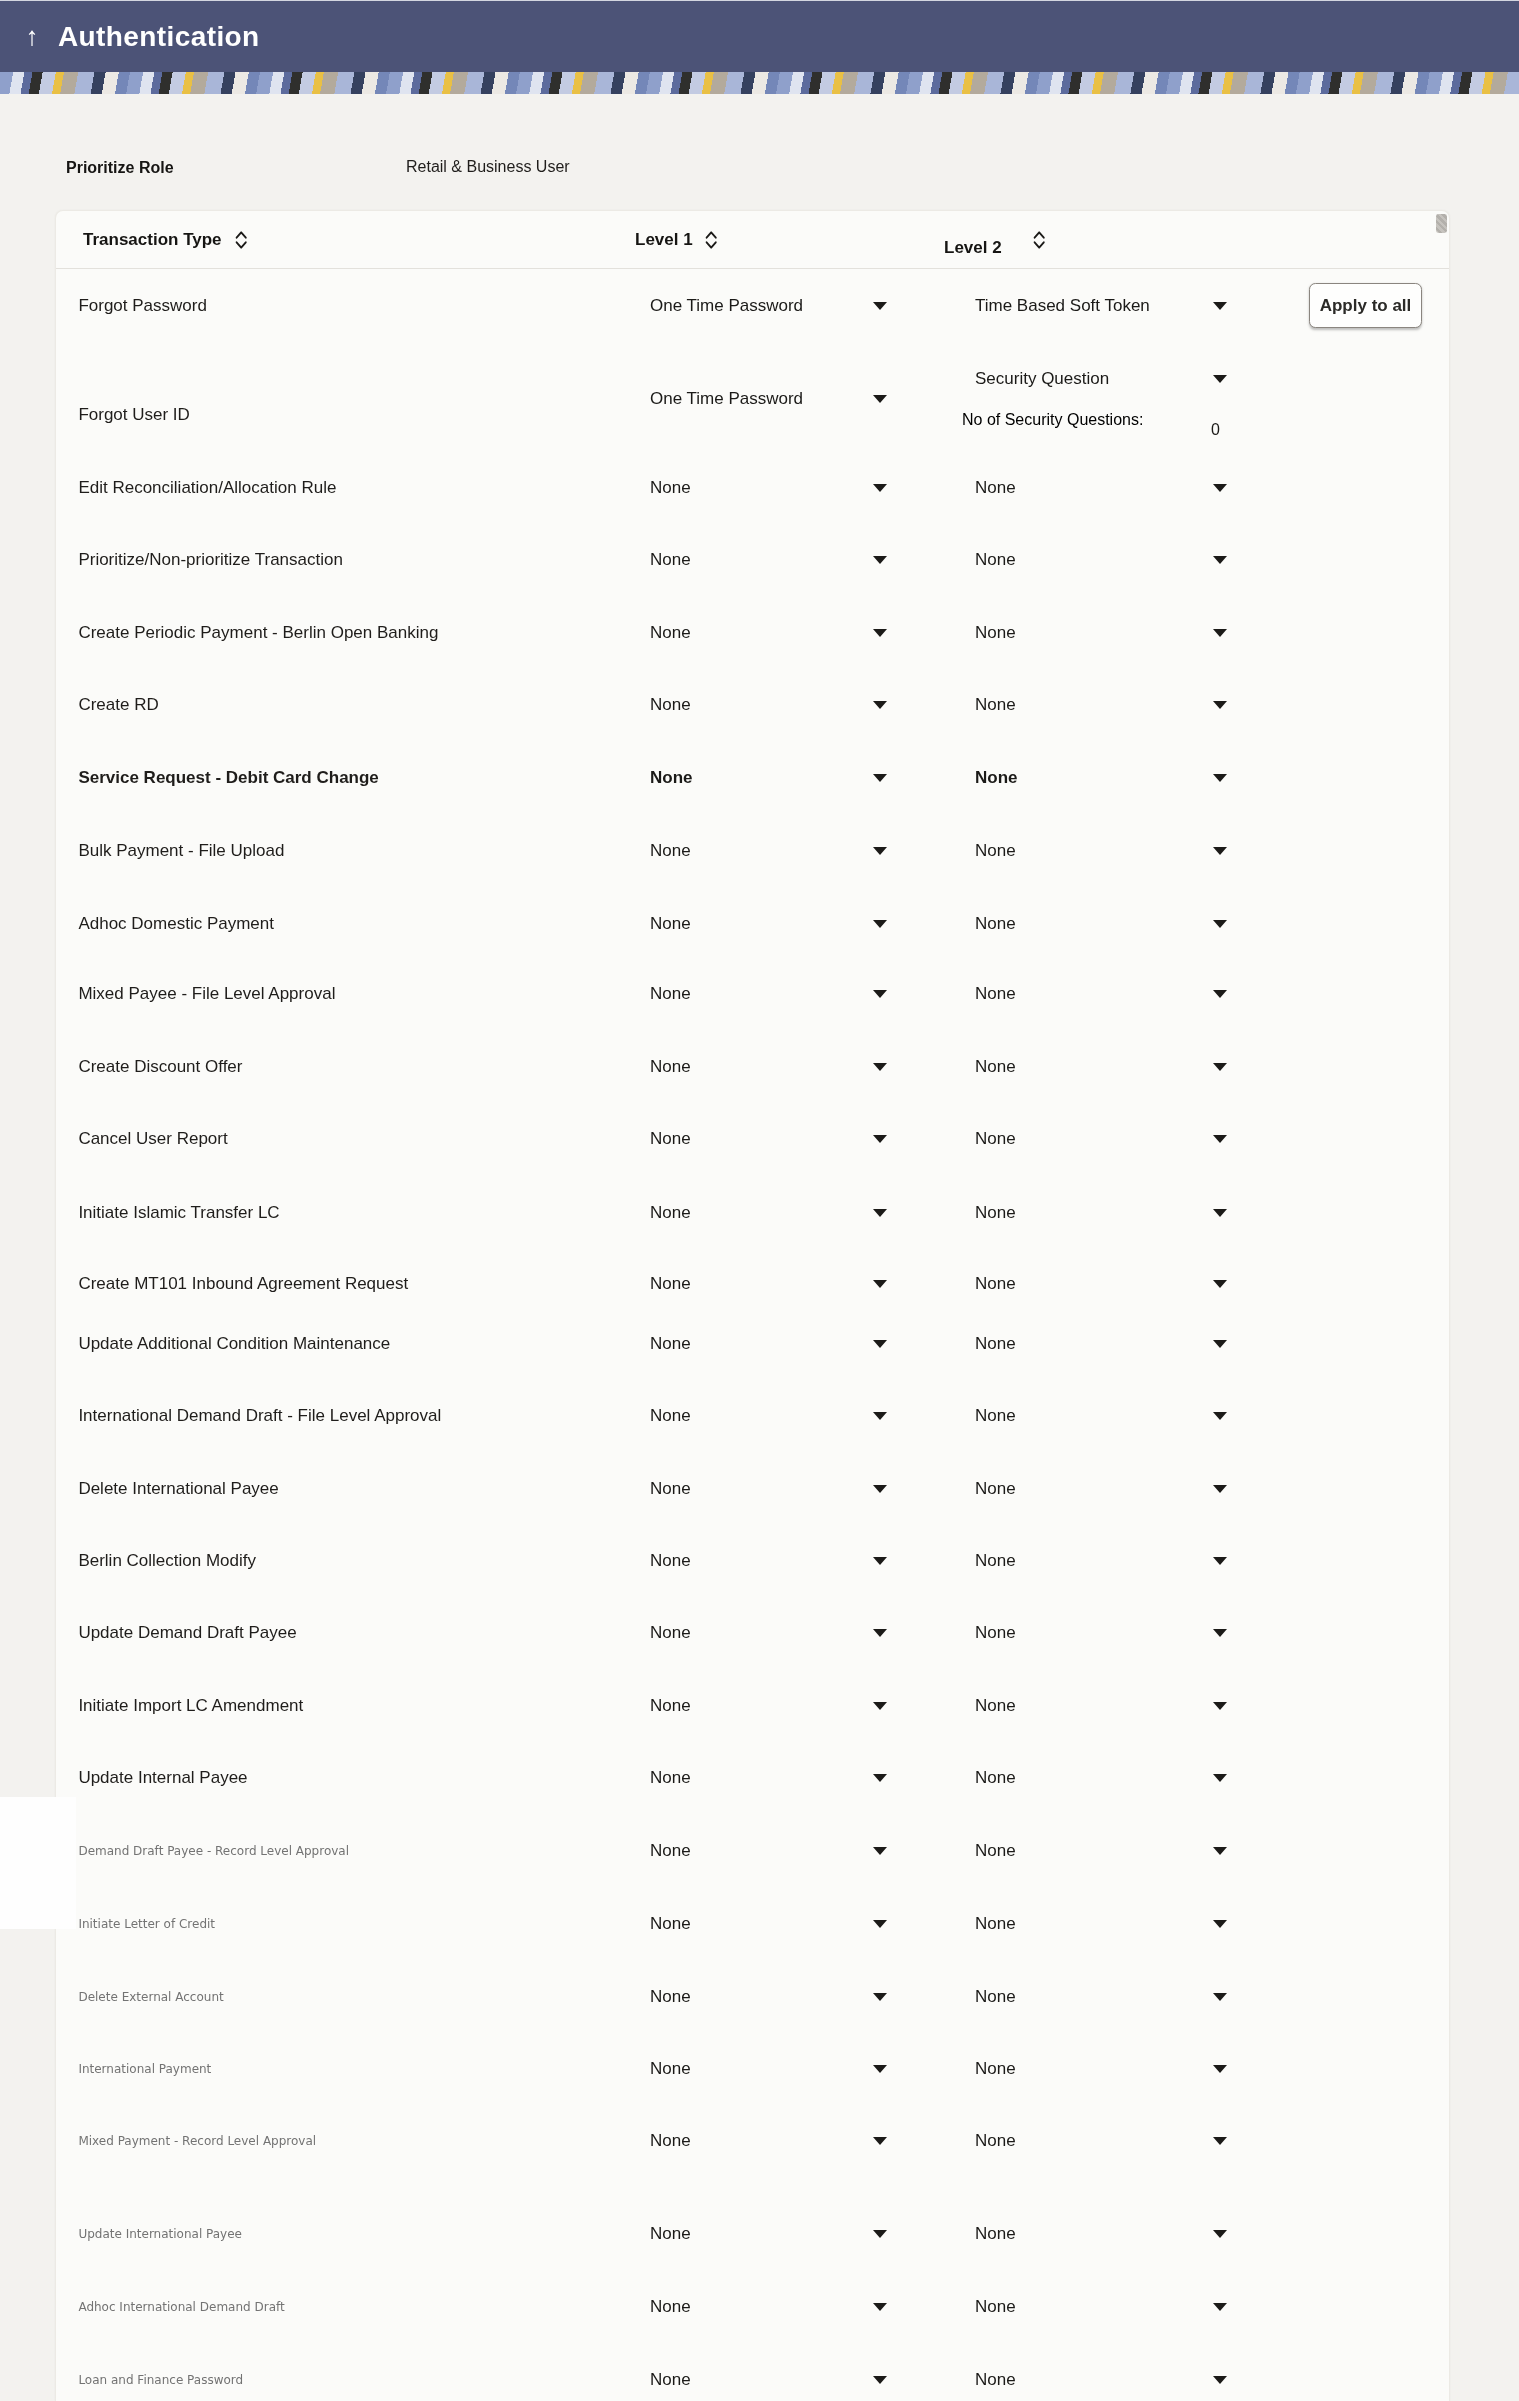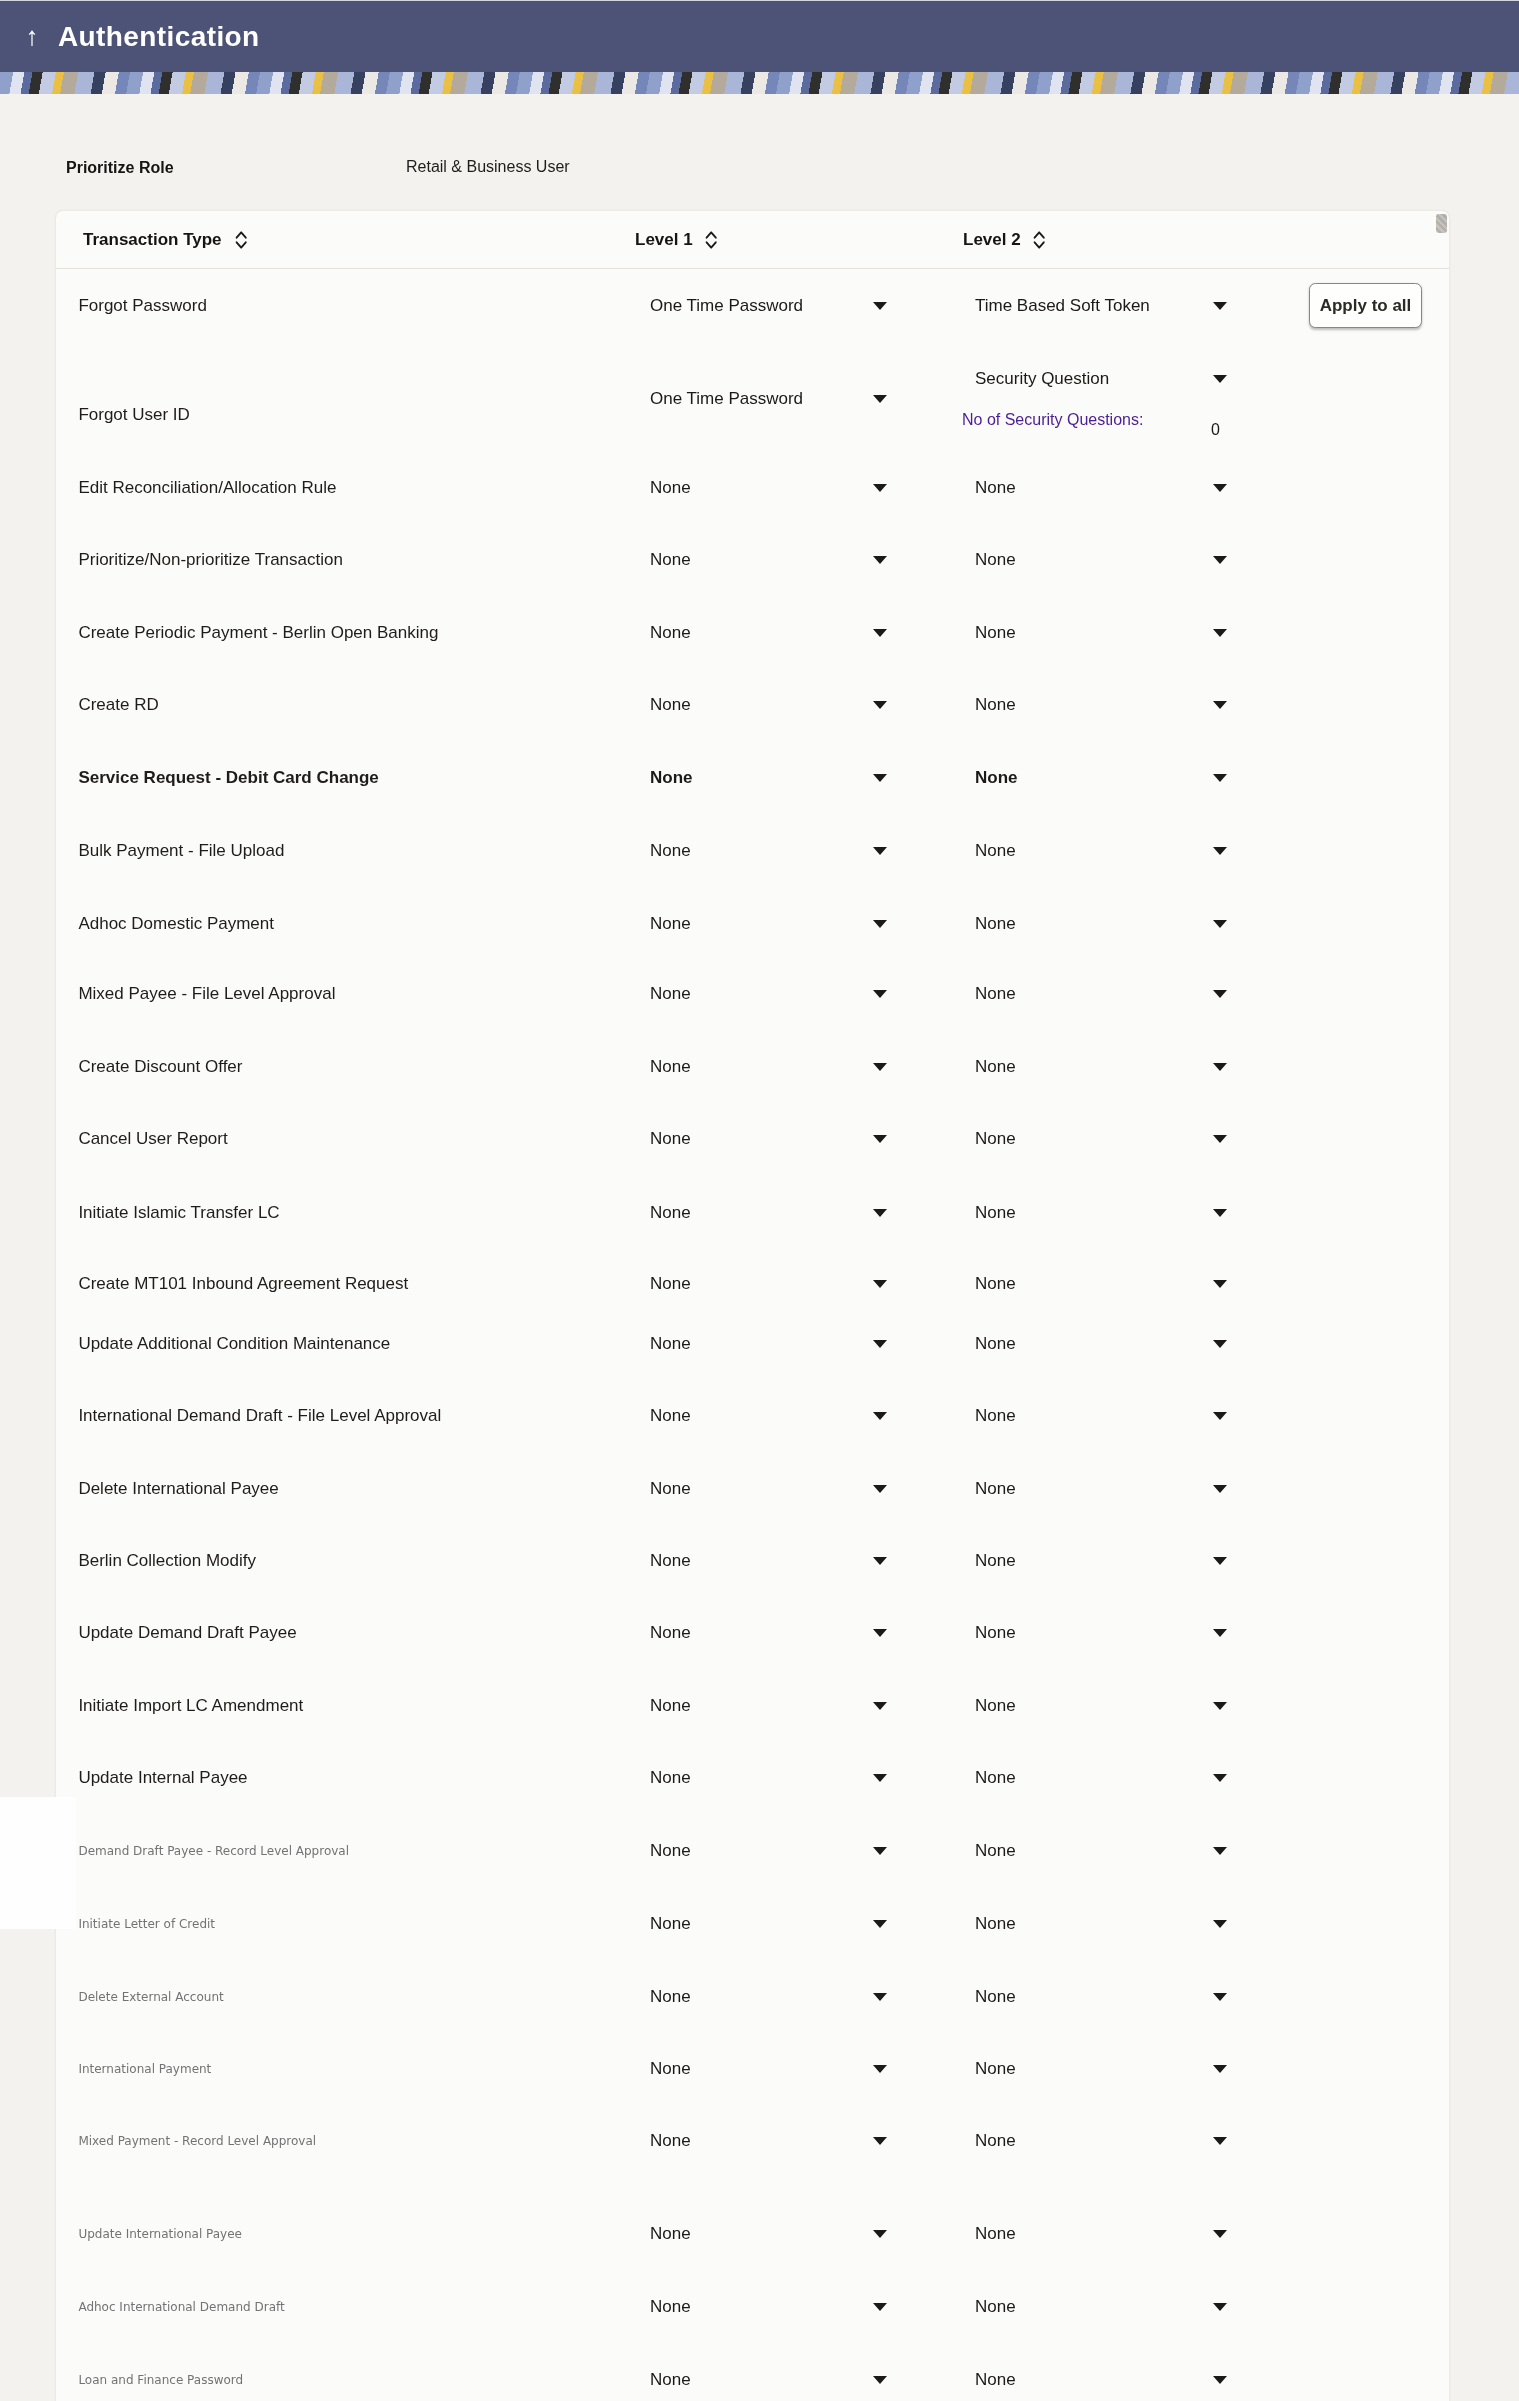--- a/index.html
+++ b/index.html
@@ -67,21 +67,21 @@
     border-top:8.8px solid #1b1a18; cursor:pointer;
   }
   .dd1-arrow { left:817px; top:50%; }
   .dd2-arrow { left:1157px; top:50%; }
   .apply-btn {
     position:absolute; left:1253px; top:72px; width:113px; height:45px;
     background:#fefefd; border:1.2px solid #8a857f; border-radius:6.4px;
     font-family:"Liberation Sans", sans-serif; font-size:17px; font-weight:600; color:#2b2a27;
     box-shadow:0 1.6px 2.4px rgba(0,0,0,0.25); cursor:pointer;
   }
-  .sq-label { left:906px; font-size:16px; color:#4c1d95; }
+  .sq-label { left:906px; font-size:16px; color:#000000; }
   .sq-value { left:1155px; font-size:16px; color:#1b1a18; }
   .edge-artifact { position:absolute; left:0; top:1797px; width:76px; height:132px; background:#fefefe; }
 </style>
 </head>
 <body>
 
 <div class="topbar">
   <div class="back-btn">↑</div>
   <div class="page-title">Authentication</div>
 </div>
@@ -96,21 +96,21 @@
 <div class="thead-cell" style="left: 27px;">Transaction Type</div>
     <span class="sort-icon" style="left: 176px;"><svg viewBox="0 0 24 28" width="18.4" height="22.4">
         <path d="M6 11 L12 4 L18 11" fill="none" stroke="#1b1a18" stroke-width="2.4" stroke-linecap="round" stroke-linejoin="round"></path>
         <path d="M6 17 L12 24 L18 17" fill="none" stroke="#1b1a18" stroke-width="2.4" stroke-linecap="round" stroke-linejoin="round"></path>
       </svg></span>
     <div class="thead-cell" style="left: 579px;">Level 1</div>
     <span class="sort-icon" style="left: 646px;"><svg viewBox="0 0 24 28" width="18.4" height="22.4">
         <path d="M6 11 L12 4 L18 11" fill="none" stroke="#1b1a18" stroke-width="2.4" stroke-linecap="round" stroke-linejoin="round"></path>
         <path d="M6 17 L12 24 L18 17" fill="none" stroke="#1b1a18" stroke-width="2.4" stroke-linecap="round" stroke-linejoin="round"></path>
       </svg></span>
-    <div class="thead-cell" style="left: 907px;">Level 2</div>
+    <div class="thead-cell" style="left: 888px; margin-top: 8px;">Level 2</div>
     <span class="sort-icon" style="left: 974px;"><svg viewBox="0 0 24 28" width="18.4" height="22.4">
         <path d="M6 11 L12 4 L18 11" fill="none" stroke="#1b1a18" stroke-width="2.4" stroke-linecap="round" stroke-linejoin="round"></path>
         <path d="M6 17 L12 24 L18 17" fill="none" stroke="#1b1a18" stroke-width="2.4" stroke-linecap="round" stroke-linejoin="round"></path>
       </svg></span>
     <button class="apply-btn">Apply to all</button>
     <div class="row" style="top: 63px;">
     <span class="cell tx-name">Forgot Password</span>
     <span class="cell dd-value dd1-val">One Time Password</span>
     <span class="cell dd-arrow dd1-arrow"></span>
     <span class="cell dd-value dd2-val">Time Based Soft Token</span>

